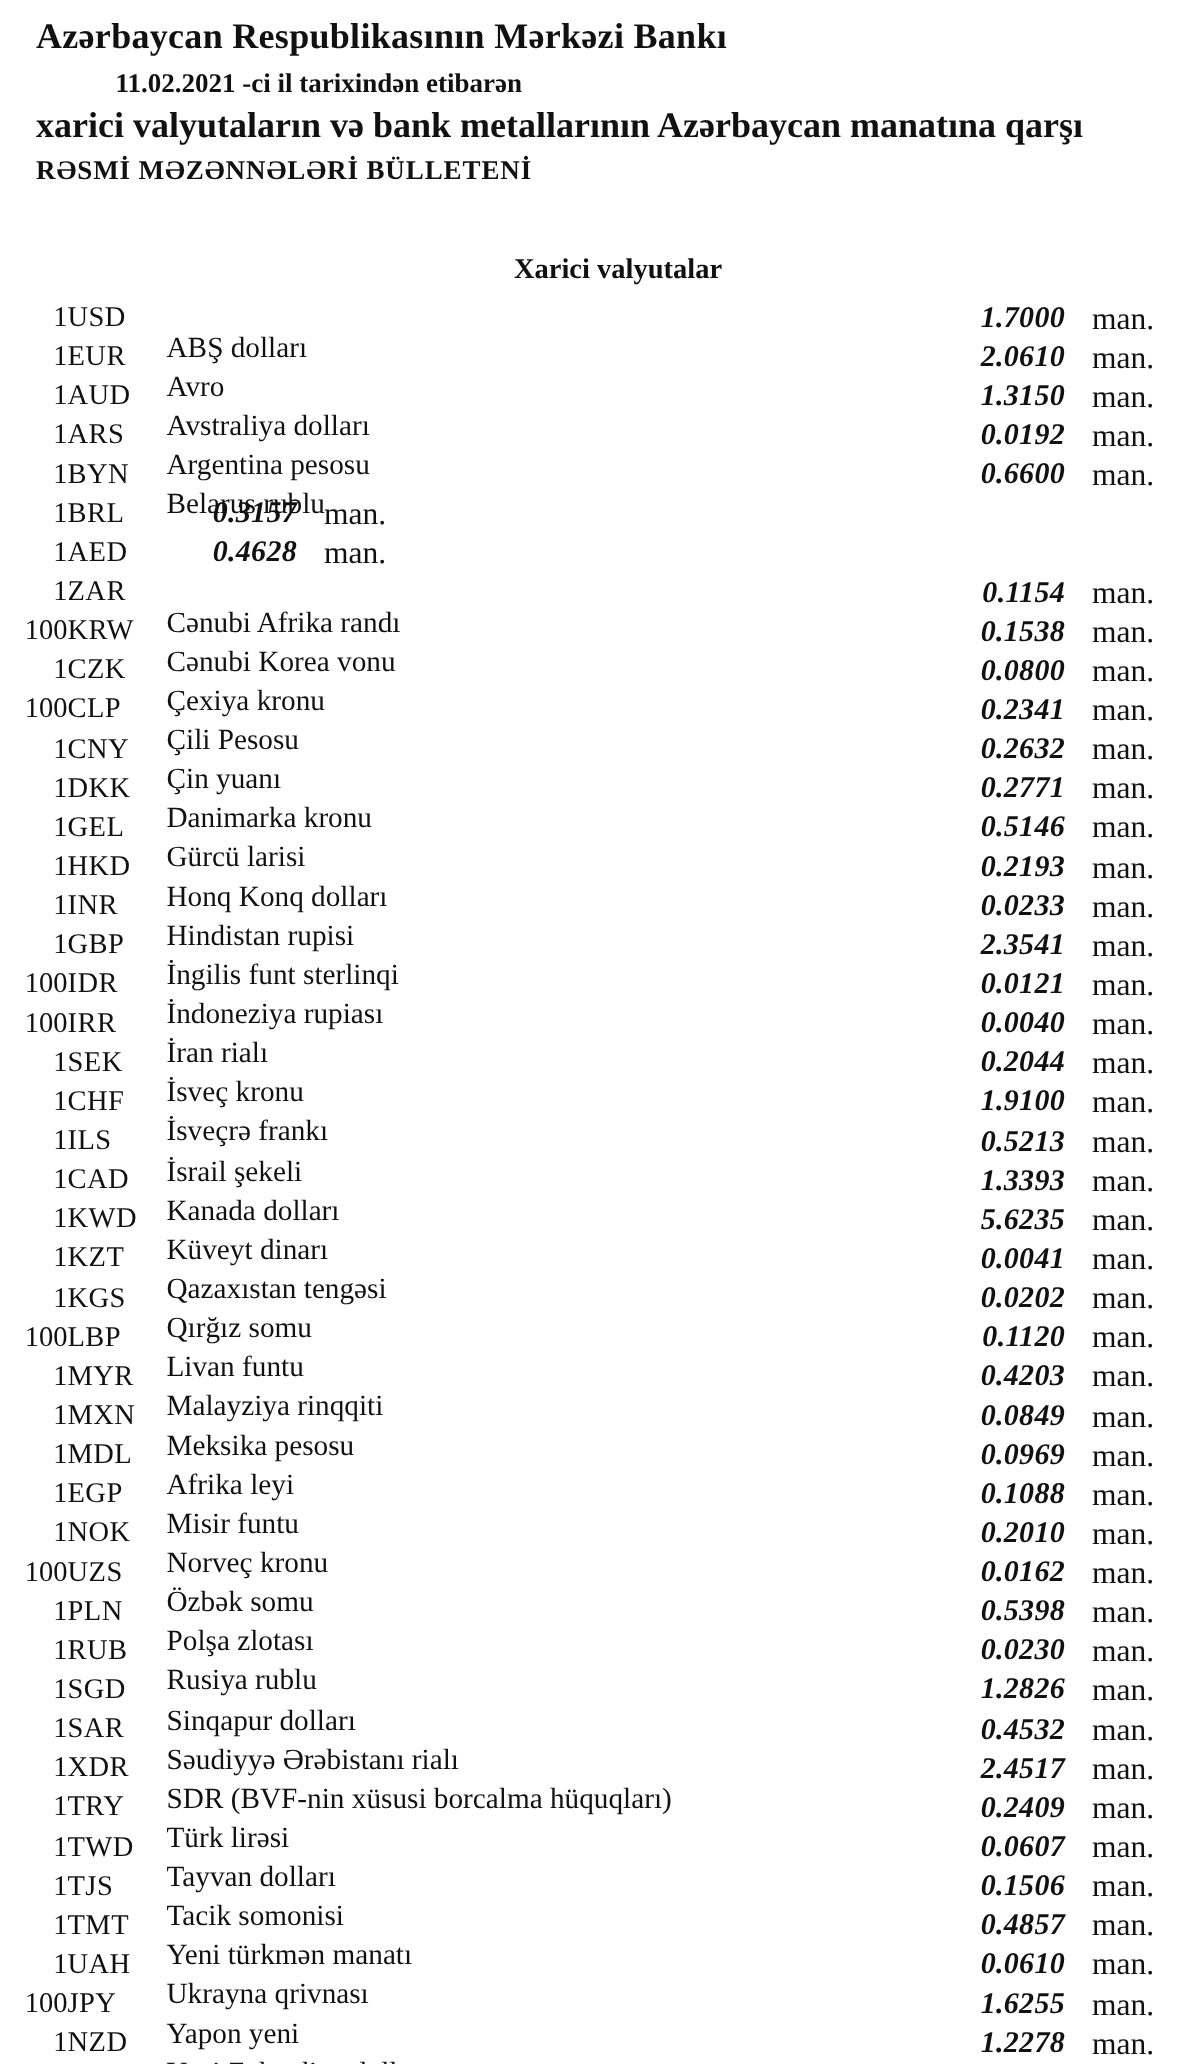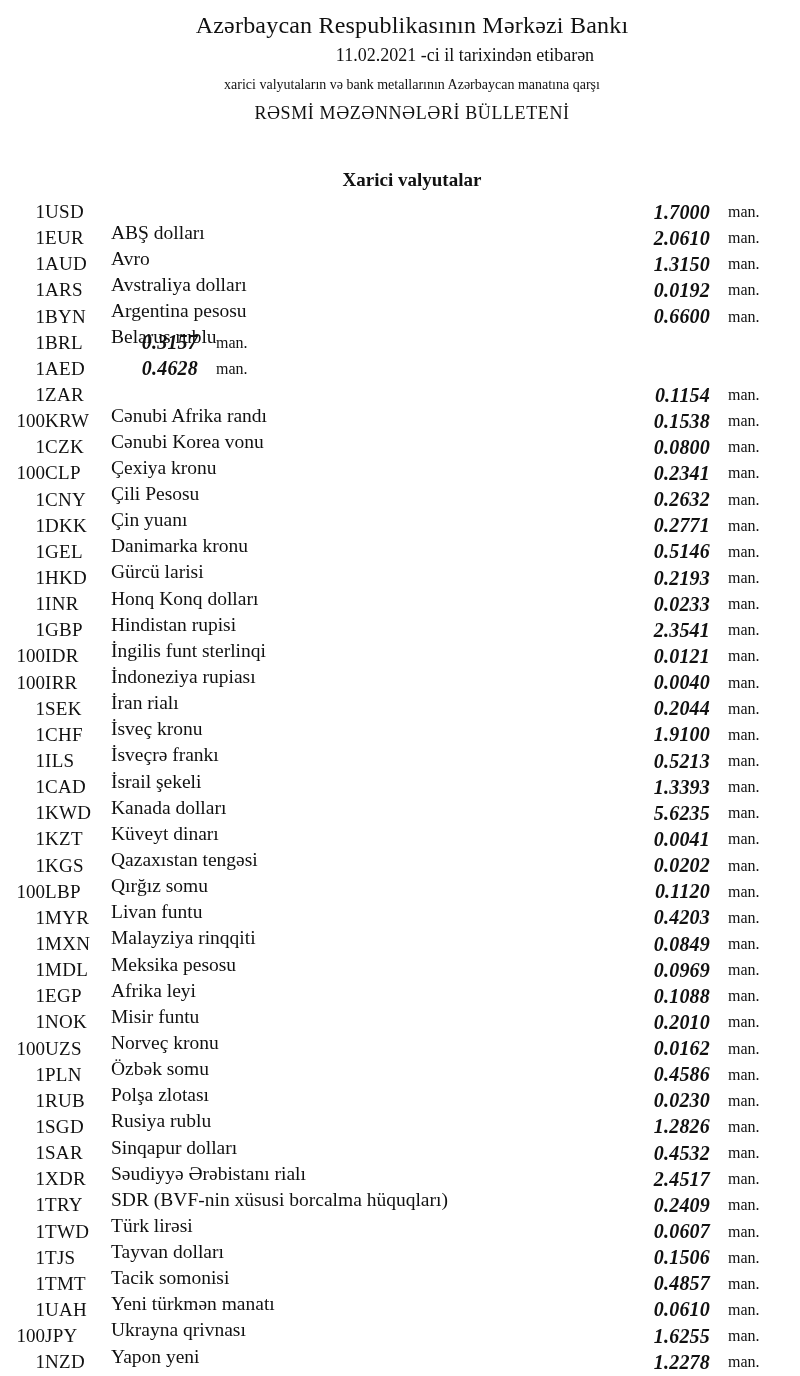--- a/index.html
+++ b/index.html
@@ -10,26 +10,26 @@
     font-family:"Liberation Serif","DejaVu Serif",serif;
     overflow:hidden;
   }
   .page { width:800px; height:1376px; position:relative; }
 
   
   .header {
     padding-top:10px;
     margin-left:24px;       
     width:776px;
-    text-align:center;
-    font-weight:normal;
+    text-align:left;
+    font-weight:bold;
   }
   .h-bank     { font-size:24px; line-height:30px; letter-spacing:0.2px; }
   .h-date     { font-size:18px; line-height:30px; transform:translateX(53px); }
-  .h-scope    { font-size:14px; line-height:29px; }
+  .h-scope    { font-size:24px; line-height:29px; }
   .h-bulletin { font-size:18px; line-height:28px; letter-spacing:0.6px; }
 
   
   .section-title {
     margin-top:42px;
     margin-left:24px;
     width:776px;
     text-align:center;
     font-weight:bold;
     font-size:19px;
@@ -43,21 +43,21 @@
     height:26.15px;
     align-items:center;
     width:800px;
   }
   .qty  { width:45px;  text-align:right;  font-size:19px; }
   .code { width:63px;  text-align:left; font-size:19px; letter-spacing:0.3px; }
   .name { flex:1;      text-align:left;   font-size:19.5px; padding-left:3px;
           white-space:nowrap; overflow:hidden;margin-top:41px; }
   .rate { width:90px;  text-align:right;  font-size:20px;
           font-weight:bold; font-style:italic; letter-spacing:0.2px; }
-  .unit { width:90px;  text-align:left;   font-size:16px; padding-left:18px; }
+  .unit { width:90px;  text-align:left;   font-size:21px; padding-left:18px; }
 </style>
 </head>
 <body>
 
 <div class="page">
 
   <div class="header">
     <div class="h-bank">Azərbaycan Respublikasının Mərkəzi Bankı</div>
     <div class="h-date">11.02.2021 -ci il tarixindən etibarən</div>
     <div class="h-scope">xarici valyutaların və bank metallarının Azərbaycan manatına qarşı</div>
@@ -326,21 +326,21 @@
     <span class="code">UZS</span>
     <span class="name">Özbək somu</span>
     <span class="rate">0.0162</span>
     <span class="unit">man.</span>
   </div>
 
   <div class="row">
     <span class="qty">1</span>
     <span class="code">PLN</span>
     <span class="name">Polşa zlotası</span>
-    <span class="rate">0.4586</span>
+    <span class="rate">0.5398</span>
     <span class="unit">man.</span>
   </div>
 
   <div class="row">
     <span class="qty">1</span>
     <span class="code">RUB</span>
     <span class="name">Rusiya rublu</span>
     <span class="rate">0.0230</span>
     <span class="unit">man.</span>
   </div>

